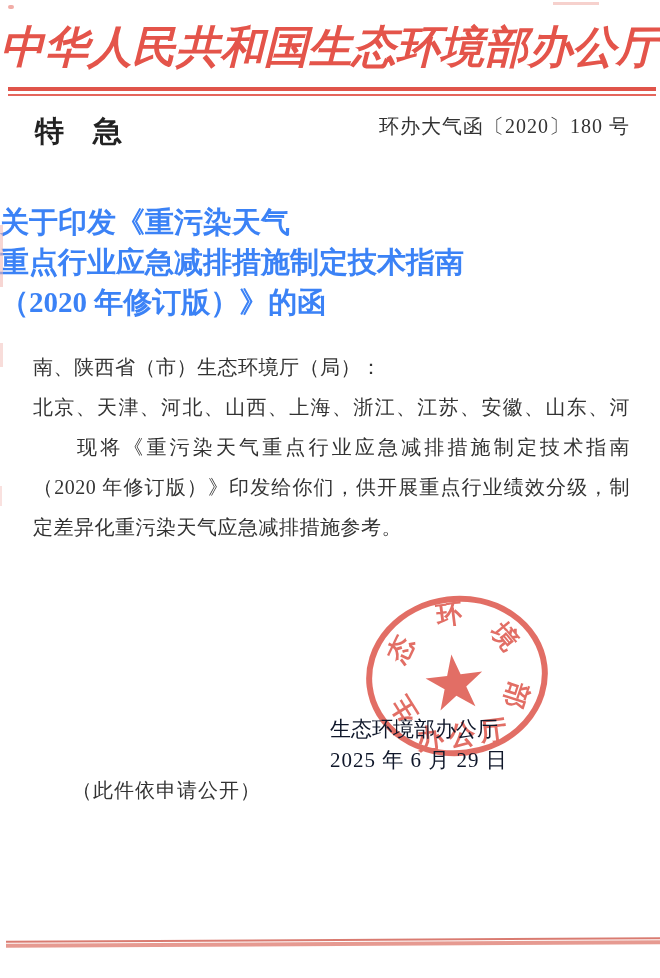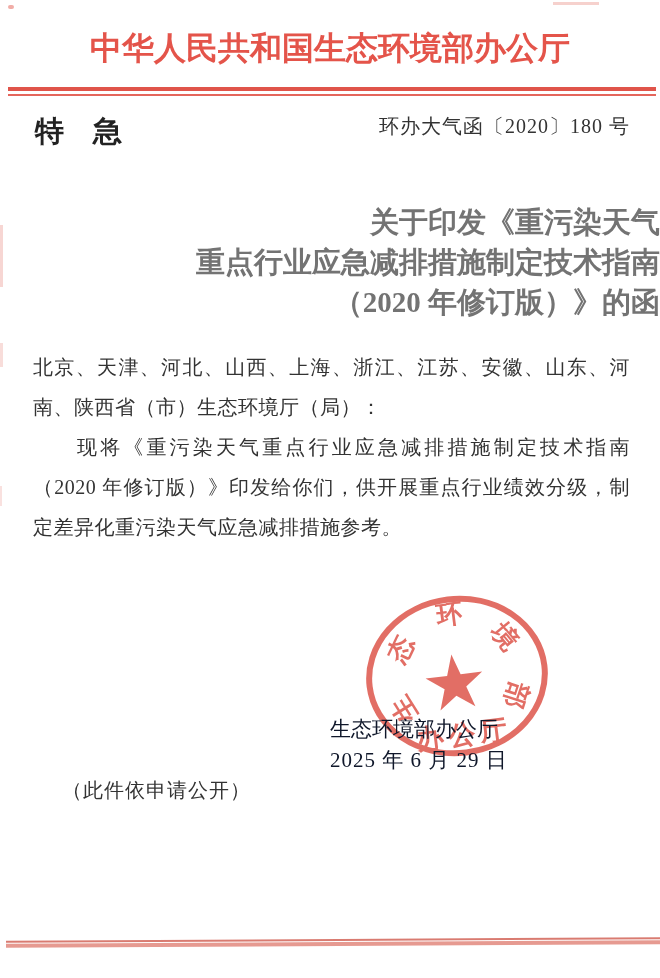--- a/index.html
+++ b/index.html
@@ -8,24 +8,25 @@
     width:660px;height:978px;
     background:#ffffff;
     overflow:hidden;
     font-family:"Liberation Serif","DejaVu Serif",serif;
     color:#333;
   }
   
   .letterhead{
     position:absolute;top:20px;left:0;right:0;
     text-align:center;
-    font-size:32px;font-weight:bold;line-height:56px;
+    font-size:44px;font-weight:bold;line-height:56px;
     color:#e4544a;
     letter-spacing:0px;
     white-space:nowrap;
+    font-style:italic;
   }
   .rule-thick{
     position:absolute;top:87px;left:8px;right:4px;height:4px;
     background:#e0544a;
   }
   .rule-thin{
     position:absolute;top:94px;left:8px;right:4px;height:2px;
     background:#e4665c;
   }
   
@@ -36,22 +37,22 @@
     white-space:nowrap;
   }
   .doc-number{
     position:absolute;top:113px;right:30px;
     font-size:20px;color:#333;
     white-space:nowrap;letter-spacing:1px;
   }
   
   .doc-title{
     position:absolute;top:202px;left:0;right:0;
-    text-align:right;
-    font-size:29px;font-weight:bold;color:#737373;
+    text-align:left;
+    font-size:29px;font-weight:bold;color:#3b82f6;
     line-height:40px;
   }
   
   .body-text{
     position:absolute;top:347px;left:33px;width:597px;
     font-size:20px;color:#333;
     line-height:40px;
   }
   .body-line{height:40px;letter-spacing:0.5px;}
   .body-line.just{text-align:justify;text-align-last:justify;}
@@ -59,21 +60,21 @@
   
   .seal{position:absolute;left:357px;top:576px;}
   
   .signature{
     position:absolute;left:330px;top:714px;width:255px;
     text-align:left;font-size:21px;color:#0f172a;line-height:31px;
   }
   .sig-date{letter-spacing:1px;}
   
   .footnote{
-    position:absolute;left:62px;top:777px;
+    position:absolute;left:72px;top:777px;
     font-size:20px;color:#333;letter-spacing:1px;
     white-space:nowrap;
   }
   
   .bottom-rule{
     position:absolute;top:939px;left:6px;right:0;
     transform:rotate(-0.3deg);
   }
   .bottom-rule .r1{height:2px;background:#cf5a4e;opacity:.8;}
   .bottom-rule .gap{height:1px;}
@@ -98,22 +99,22 @@
   <div class="urgency">特　急</div>
   <div class="doc-number">环办大气函〔2020〕180 号</div>
 
   <div class="doc-title">
     <div>关于印发《重污染天气</div>
     <div>重点行业应急减排措施制定技术指南</div>
     <div>（2020 年修订版）》的函</div>
   </div>
 
   <div class="body-text">
+    <div class="body-line">南、陕西省（市）生态环境厅（局）：</div>
     <div class="body-line just">北京、天津、河北、山西、上海、浙江、江苏、安徽、山东、河</div>
-    <div class="body-line">南、陕西省（市）生态环境厅（局）：</div>
     <div class="body-line just indent">现将《重污染天气重点行业应急减排措施制定技术指南</div>
     <div class="body-line just">（2020 年修订版）》印发给你们，供开展重点行业绩效分级，制</div>
     <div class="body-line">定差异化重污染天气应急减排措施参考。</div>
   </div>
 
   <svg class="seal" width="200" height="210" viewBox="0 0 200 210">
     <g transform="rotate(-7 100 100)" opacity="0.82">
       <ellipse cx="100" cy="100" rx="88" ry="77" fill="none" stroke="#dc4f44" stroke-width="6"></ellipse>
       <g fill="#dc4f44" font-family="'Liberation Serif','DejaVu Serif',serif" font-size="26" font-weight="bold" text-anchor="middle">
         <text x="43.8" y="126.2" dominant-baseline="central" transform="rotate(-115 43.8 126.2)">生</text>

